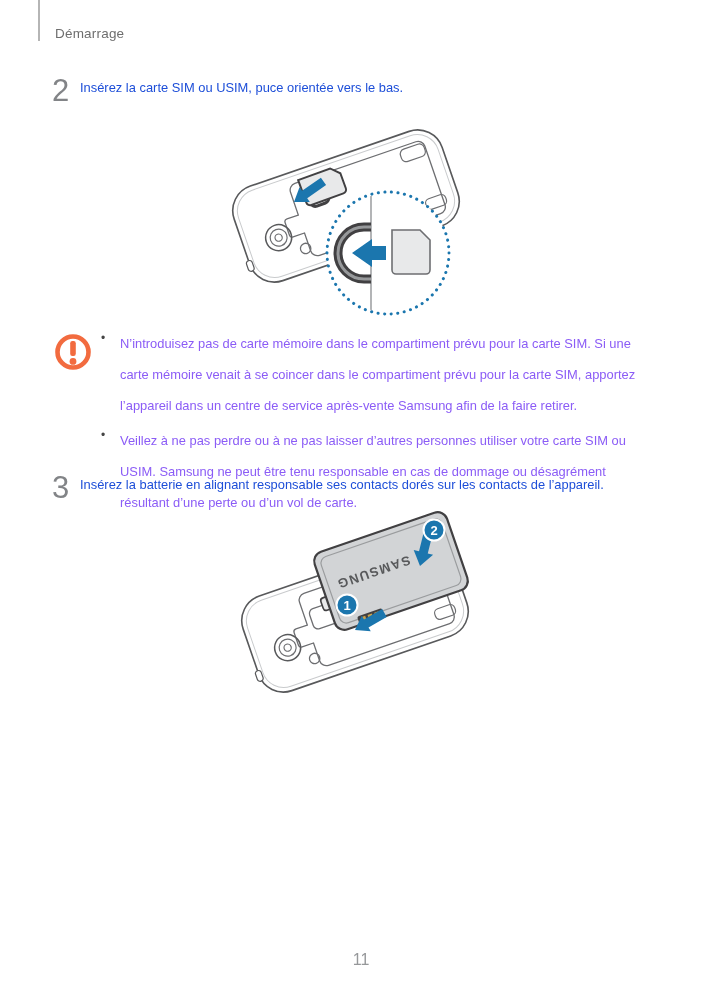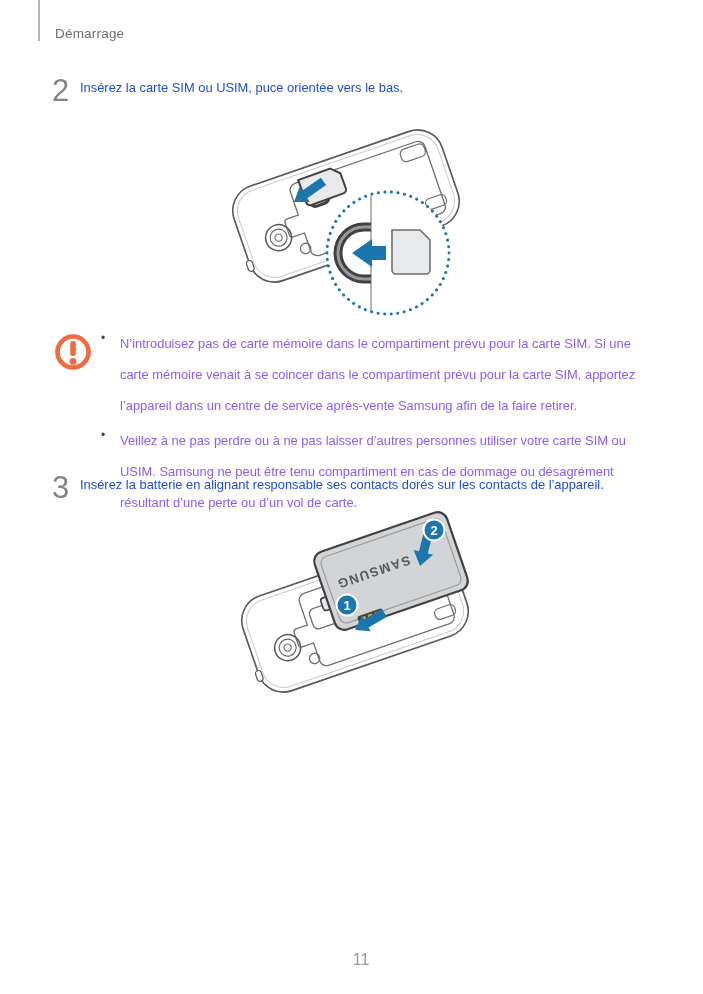--- a/index.html
+++ b/index.html
@@ -89,21 +89,21 @@
       <rect x="17.2" y="11" width="5.6" height="15" rx="2.2" fill="#f26b3f"></rect>
       <circle cx="20" cy="31.4" r="3.4" fill="#f26b3f"></circle>
     </svg>
     <div class="bullets">
       <div class="bullet-row">
         <span class="bullet-dot">•</span>
         <p class="bullet-text">N’introduisez pas de carte mémoire dans le compartiment prévu pour la carte SIM. Si une carte mémoire venait à se coincer dans le compartiment prévu pour la carte SIM, apportez l’appareil dans un centre de service après-vente Samsung afin de la faire retirer.</p>
       </div>
       <div class="bullet-row">
         <span class="bullet-dot">•</span>
-        <p class="bullet-text">Veillez à ne pas perdre ou à ne pas laisser d’autres personnes utiliser votre carte SIM ou USIM. Samsung ne peut être tenu compartiment en cas de dommage ou désagrément résultant d’une perte ou d’un vol de carte.</p>
+        <p class="bullet-text">Veillez à ne pas perdre ou à ne pas laisser d’autres personnes utiliser votre carte SIM ou USIM. Samsung ne peut être tenu responsable en cas de dommage ou désagrément résultant d’une perte ou d’un vol de carte.</p>
       </div>
     </div>
   </div>
 
   <div class="step" id="step-3">
     <span class="step-num">3</span>
     <p class="step-text">Insérez la batterie en alignant responsable ses contacts dorés sur les contacts de l’appareil.</p>
   </div>
 
   <svg class="illus" id="illus-battery" width="250" height="192" viewBox="0 0 250 192">

